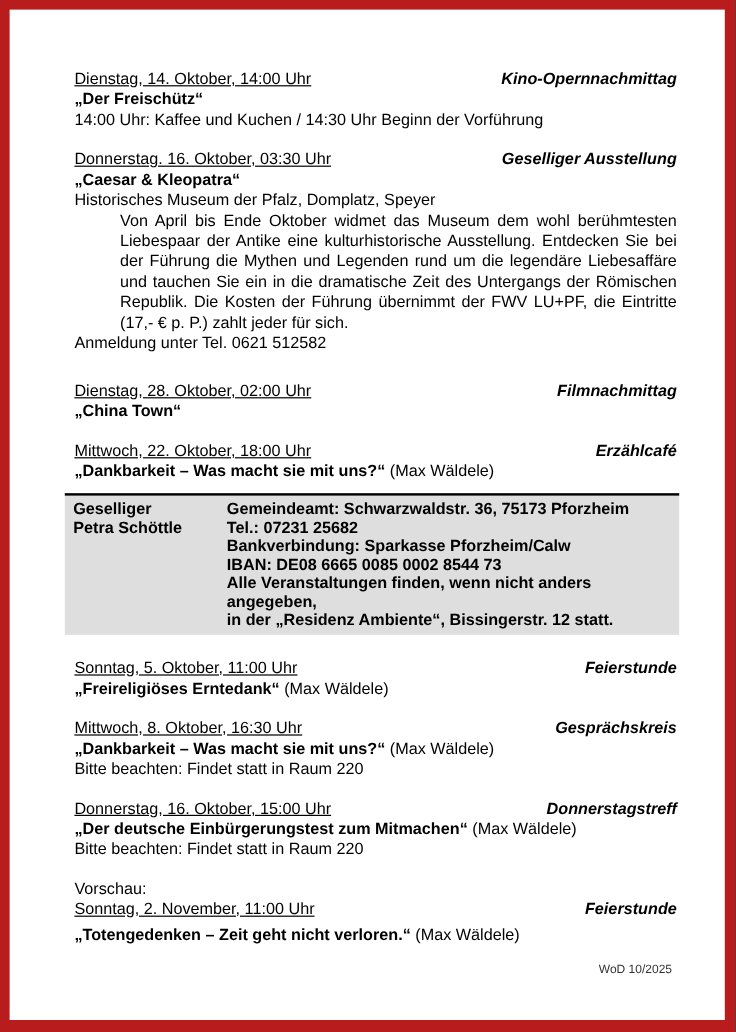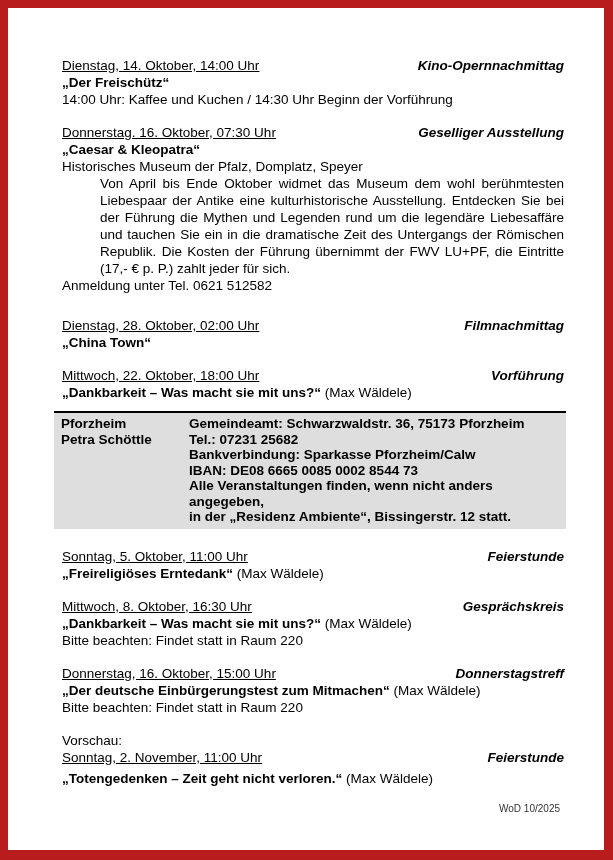--- a/index.html
+++ b/index.html
@@ -68,51 +68,51 @@
       <div class="head-row">
         <span class="date">Dienstag, 14. Oktober, 14:00 Uhr</span>
         <span class="cat">Kino-Opernnachmittag</span>
       </div>
       <div class="title">„Der Freischütz“</div>
       <div>14:00 Uhr: Kaffee und Kuchen / 14:30 Uhr Beginn der Vorführung</div>
     </div>
 
     <div class="mb-lg">
       <div class="head-row">
-        <span class="date">Donnerstag. 16. Oktober, 07:30 Uhr</span>
+        <span class="date">Donnerstag. 16. Oktober, 03:30 Uhr</span>
         <span class="cat">Geselliger Ausstellung</span>
       </div>
       <div class="title">„Caesar &amp; Kleopatra“</div>
       <div>Historisches Museum der Pfalz, Domplatz, Speyer</div>
       <div class="para">Von April bis Ende Oktober widmet das Museum dem wohl berühmtesten Liebespaar der Antike eine kulturhistorische Ausstellung. Entdecken Sie bei der Führung die Mythen und Legenden rund um die legendäre Liebesaffäre und tauchen Sie ein in die dramatische Zeit des Untergangs der Römischen Republik. Die Kosten der Führung übernimmt der FWV LU+PF, die Eintritte (17,- € p. P.) zahlt jeder für sich.</div>
       <div>Anmeldung unter Tel. 0621 512582</div>
     </div>
 
     <div class="mb-std">
       <div class="head-row">
         <span class="date">Dienstag, 28. Oktober, 02:00 Uhr</span>
         <span class="cat">Filmnachmittag</span>
       </div>
       <div class="title">„China Town“</div>
     </div>
 
     <div class="mb-box">
       <div class="head-row">
         <span class="date">Mittwoch, 22. Oktober, 18:00 Uhr</span>
-        <span class="cat">Vorführung</span>
+        <span class="cat">Erzählcafé</span>
       </div>
       <div>
         <span class="title">„Dankbarkeit – Was macht sie mit uns?“</span>
         <span class="title-note">(Max Wäldele)</span>
       </div>
     </div>
 
     <div class="info-box">
       <div class="info-left">
-        <div>Pforzheim</div>
+        <div>Geselliger</div>
         <div>Petra Schöttle</div>
       </div>
       <div class="info-right">
         <div>Gemeindeamt: Schwarzwaldstr. 36, 75173 Pforzheim</div>
         <div>Tel.: 07231 25682</div>
         <div>Bankverbindung: Sparkasse Pforzheim/Calw</div>
         <div>IBAN: DE08 6665 0085 0002 8544 73</div>
         <div>Alle Veranstaltungen finden, wenn nicht anders angegeben,</div>
         <div>in der „Residenz Ambiente“, Bissingerstr. 12 statt.</div>
       </div>

